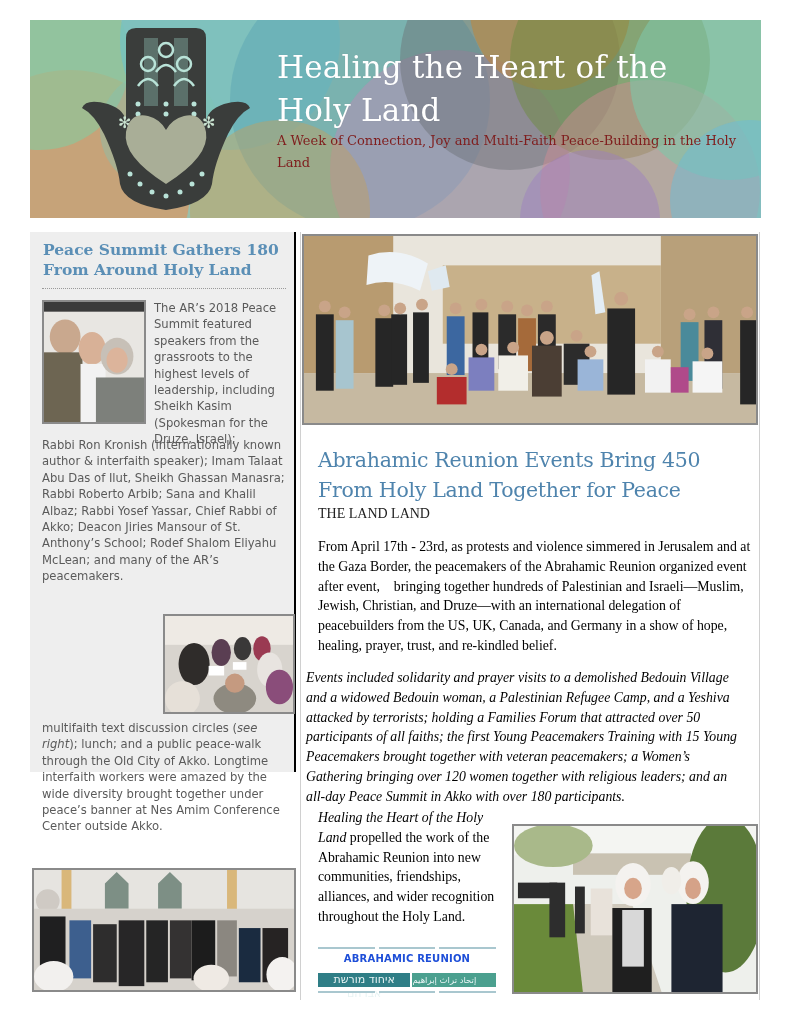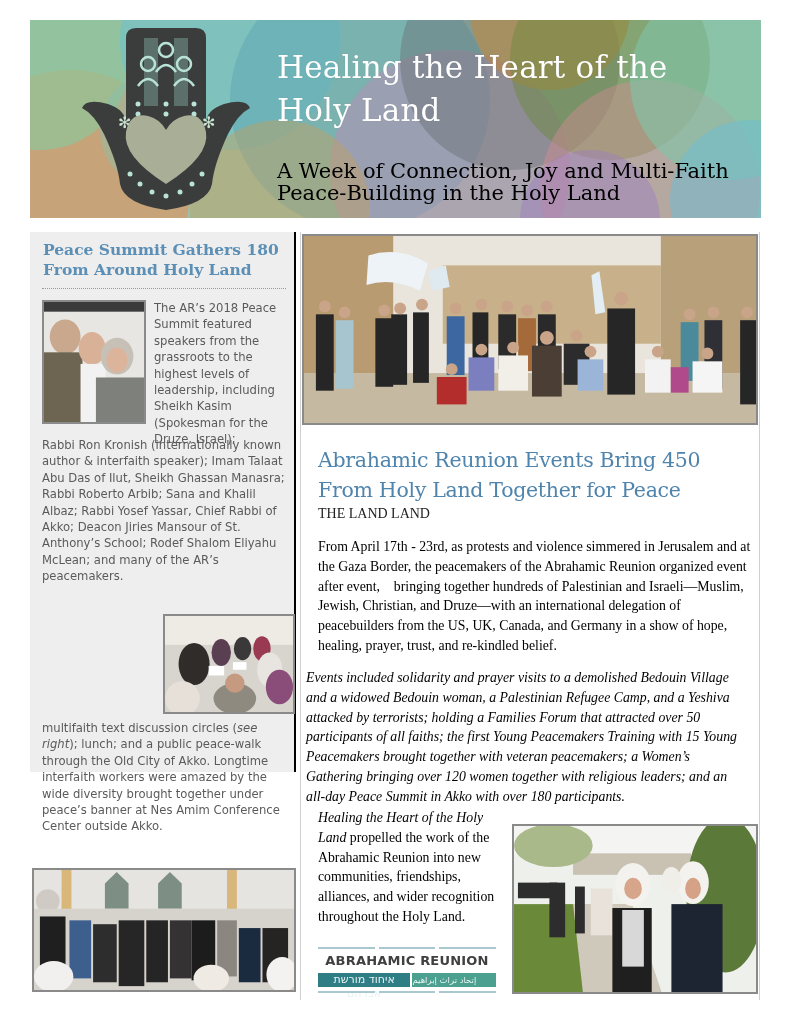--- a/index.html
+++ b/index.html
@@ -14,23 +14,23 @@
   }
   .banner svg.bg { position: absolute; left: 0; top: 0; width: 100%; height: 100%; }
   .hamsa { position: absolute; left: 48px; top: 4px; width: 176px; height: 186px; }
   .banner-title {
     position: absolute; left: 247px; top: 26px; width: 470px;
     font-family: "DejaVu Serif", serif; color: #ffffff;
     font-size: 31px; line-height: 43px; letter-spacing: 0.2px;
     text-shadow: 0 0 1px rgba(0,0,0,0.15);
   }
   .banner-sub {
-    position: absolute; left: 247px; top: 140px; width: 470px;
-    font-family: "DejaVu Serif", serif; color: #000000;
-    font-size: 21px; line-height: 22px;
+    position: absolute; left: 247px; top: 110px; width: 470px;
+    font-family: "DejaVu Serif", serif; color: #7f1d1d;
+    font-size: 13px; line-height: 22px;
   }
 
   
   .left-col {
     position: absolute; left: 30px; top: 232px; width: 266px; height: 540px;
     background: #eeeeee; border-right: 2px solid #000000;
   }
   .left-headline {
     position: absolute; left: 13px; top: 8px; width: 250px;
     font-family: "DejaVu Serif", serif; font-weight: bold;
@@ -82,21 +82,21 @@
 
   .walk-photo { left: 512px; top: 824px; width: 246px; height: 170px; }
 
   
   .logo { position: absolute; left: 318px; top: 947px; width: 178px; height: 46px; }
   .logo-rule { position: absolute; left: 0; width: 100%; height: 2px; display: flex; gap: 4px; }
   .logo-rule span { flex: 1; background: #a9c7cf; }
   .logo-name {
     position: absolute; left: 0; top: 6px; width: 100%; text-align: center;
     font-family: "DejaVu Sans", sans-serif; font-weight: bold;
-    color: #404040; font-size: 13px; letter-spacing: 0.2px;
+    color: #1d4ed8; font-size: 10px; letter-spacing: 0.2px;
   }
   .logo-bar { position: absolute; left: 0; top: 26px; width: 100%; height: 14px; display: flex; gap: 2px; }
   .logo-bar .he { flex: 1.05; background: #2f7e86; color: #e8f4f4; font-size: 11px; text-align: center; line-height: 14px; font-family: "DejaVu Sans", sans-serif; }
   .logo-bar .ar { flex: 0.95; background: #4ba08f; color: #e8f4f4; font-size: 8.5px; text-align: left; line-height: 14px; font-family: "DejaVu Sans", sans-serif; }
 </style>
 </head>
 <body>
 
 <div class="banner">
   <svg class="bg" viewBox="0 0 731 198" preserveAspectRatio="none">

